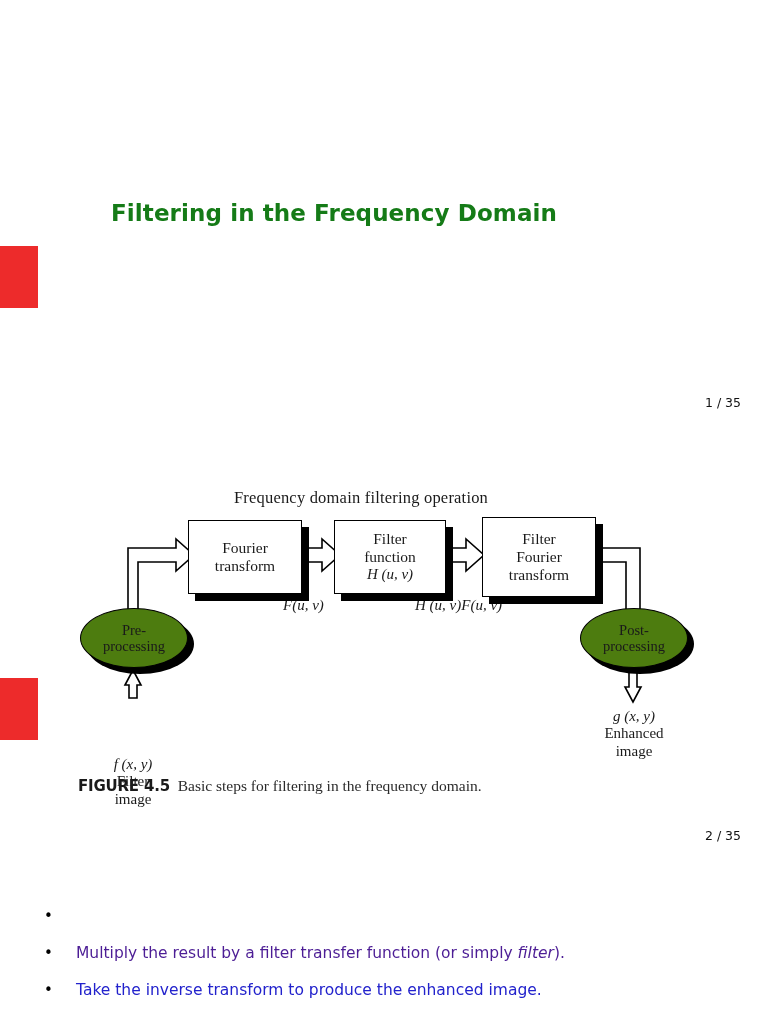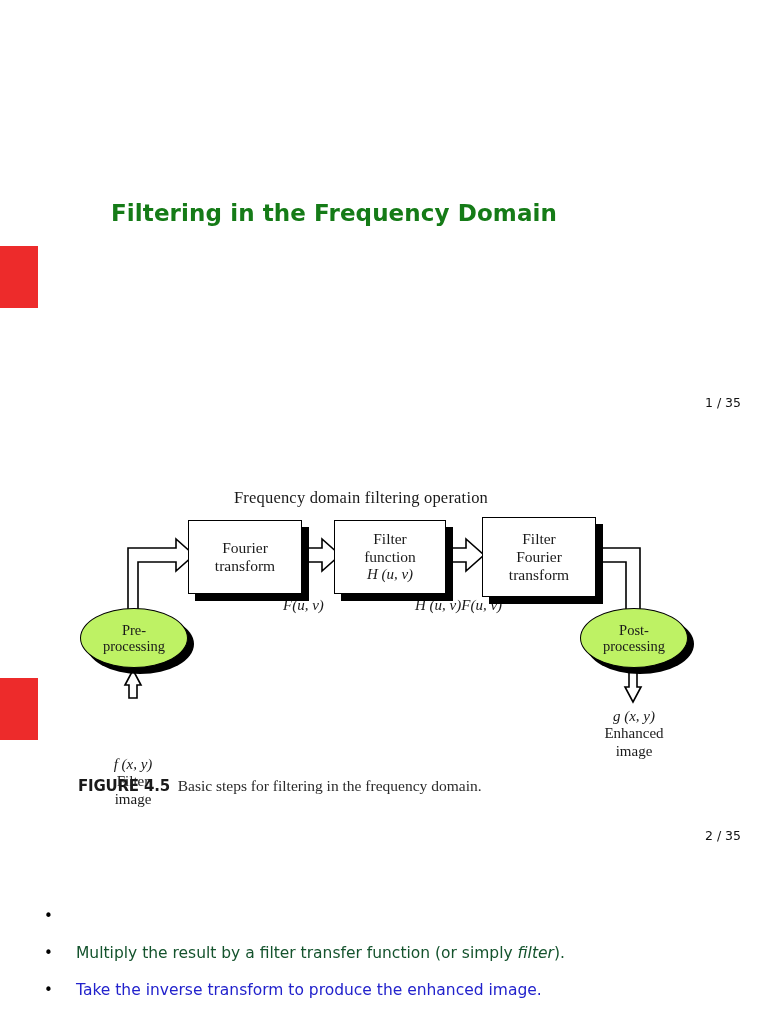--- a/index.html
+++ b/index.html
@@ -95,21 +95,21 @@
   #box-inverse   { left: 482px; top: 37px; width: 112px; height: 78px; }
 
   .box-line-italic {
     font-style: italic;
     font-size: 15px;
   }
 
   
   .proc-ellipse {
     position: absolute;
-    background: #bef264;
+    background: #4d7c0f;
     border: 1.6px solid #000000;
     border-radius: 50%;
     box-shadow: 6px 6px 0 0 #000000;
     display: flex;
     flex-direction: column;
     align-items: center;
     justify-content: center;
     text-align: center;
     line-height: 1.12;
     font-size: 14.5px;
@@ -271,21 +271,21 @@
 </div>
 
 <div id="page-number-2" class="page-number">2 / 35</div>
 
 <div id="bullet-list">
   <div class="bullet-row">
     <span class="bullet-dot">•</span>
   </div>
   <div class="bullet-row">
     <span class="bullet-dot">•</span>
-    <span class="bullet-text" id="bullet-text-1" style="color: #14532d;">
+    <span class="bullet-text" id="bullet-text-1" style="color: #4c1d95;">
       <span>Multiply the result by a filter transfer function (or simply </span><em>filter</em><span>).</span>
     </span>
   </div>
   <div class="bullet-row">
     <span class="bullet-dot">•</span>
     <span class="bullet-text" id="bullet-text-2" style="color: rgb(34, 34, 204);">
       <span>Take the inverse transform to produce the enhanced image.</span><em></em><span></span>
     </span>
   </div>
 </div>

